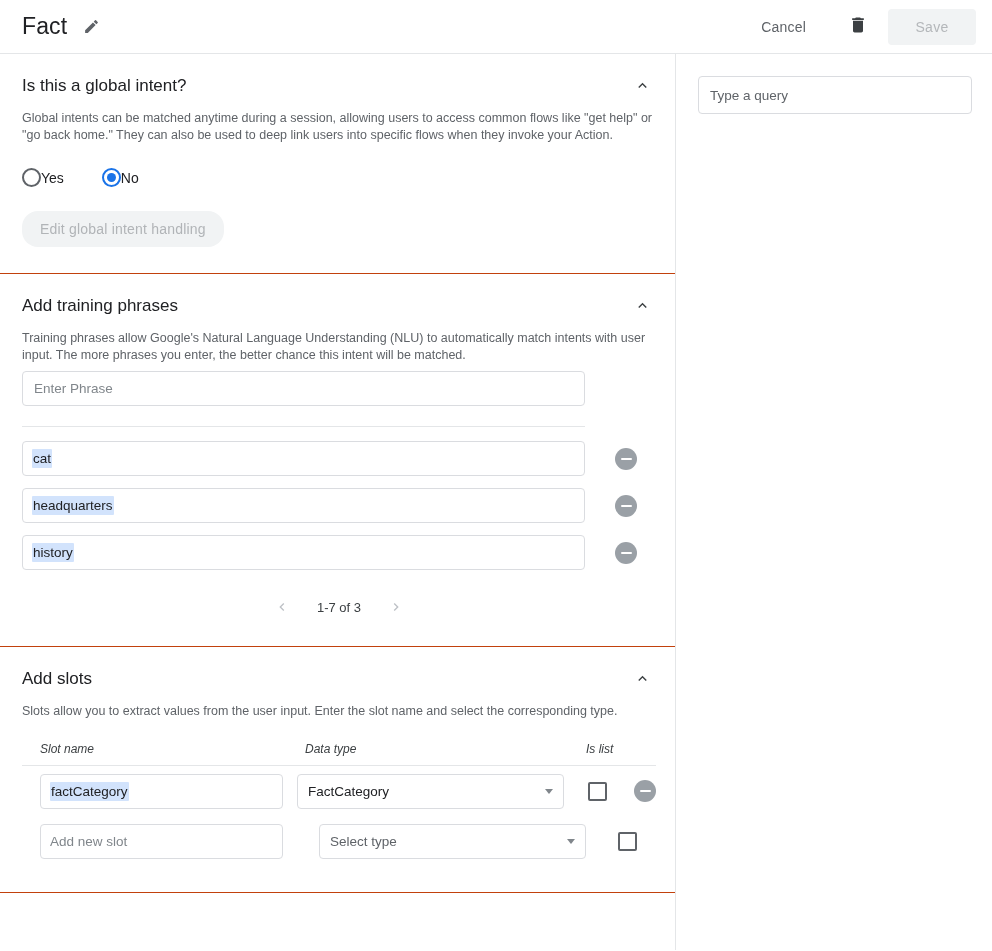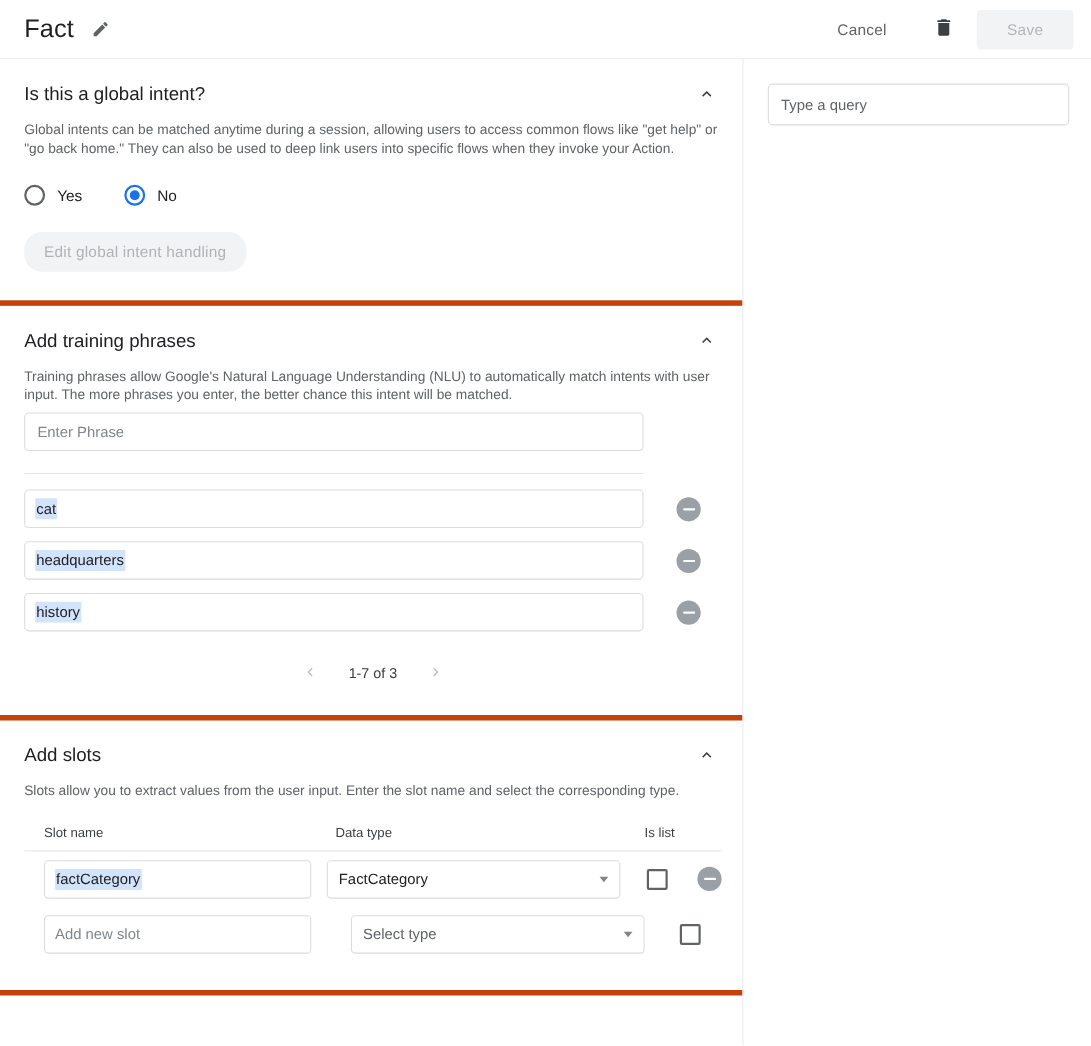--- a/index.html
+++ b/index.html
@@ -76,21 +76,21 @@
   }
   .right-col {
     flex: 1;
     padding: 22px 20px 0 22px;
     background: #fff;
   }
 
   
   .section {
     padding: 22px 22px 26px 22px;
-    border-bottom: 5px solid #c2410c;
+    border-bottom: 1px solid #c2410c;
     position: relative;
   }
   .section-head {
     display: flex;
     align-items: flex-start;
   }
   .section-title {
     font-size: 17px;
     color: #202124;
     font-weight: 400;
@@ -136,21 +136,20 @@
   .radio-item.checked .radio-circle::after {
     content: "";
     position: absolute;
     left: 50%; top: 50%;
     width: 9px; height: 9px;
     margin: -4.5px 0 0 -4.5px;
     border-radius: 50%;
     background: #1a73e8;
   }
   .radio-label {
-    margin-left: 11px;
     font-size: 14px;
     color: #202124;
   }
 
   .disabled-btn {
     margin-top: 24px;
     background: #f1f3f4;
     color: #b1b4b7;
     border: none;
     border-radius: 16px;
@@ -254,20 +253,21 @@
     margin-top: 22px;
     width: 634px;
   }
   .slots-head {
     display: flex;
     align-items: center;
     font-size: 12px;
     color: #3c4043;
     padding: 0 0 9px 0;
     border-bottom: 1px solid #e4e6e8;
+    font-style: italic;
   }
   .col-slot { width: 283px; padding-left: 18px; }
   .col-type { width: 281px; }
   .col-islist { width: 70px; }
   .slots-row {
     display: flex;
     align-items: center;
     height: 50px;
   }
   .slot-name-input {

